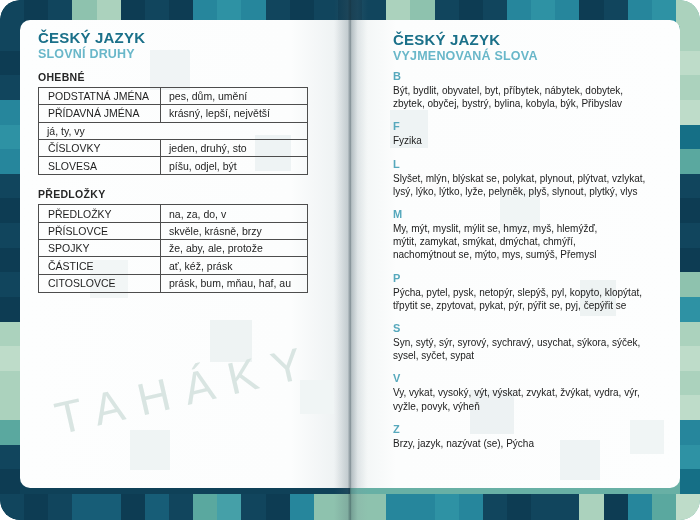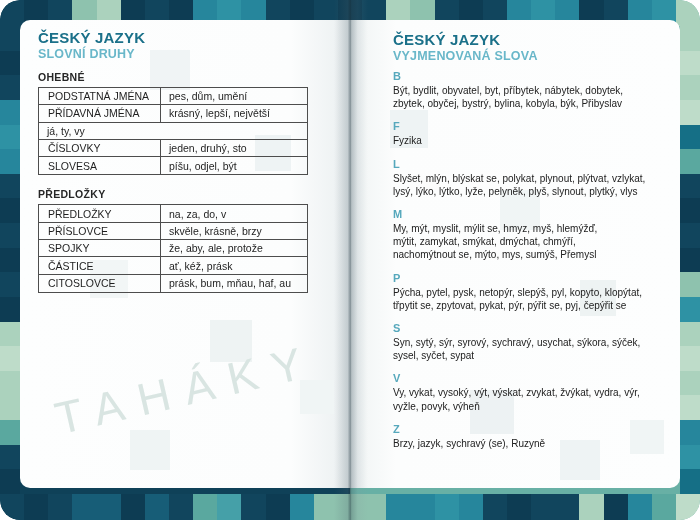--- a/index.html
+++ b/index.html
@@ -276,20 +276,20 @@
             <div class="section-words">Syn, sytý, sýr, syrový, sychravý, usychat, sýkora, sýček,
 sysel, syčet, sypat</div>
           </div>
           <div class="section">
             <div class="section-letter">V</div>
             <div class="section-words">Vy, vykat, vysoký, výt, výskat, zvykat, žvýkat, vydra, výr,
 vyžle, povyk, výheň</div>
           </div>
           <div class="section">
             <div class="section-letter">Z</div>
-            <div class="section-words">Brzy, jazyk, sychravý (se), Ruzyně</div>
+            <div class="section-words">Brzy, jazyk, nazývat (se), Pýcha</div>
           </div>
         </div>
     </div>
   </div>
 
   <div class="spine"></div>
 </div>
 
 </body></html>

